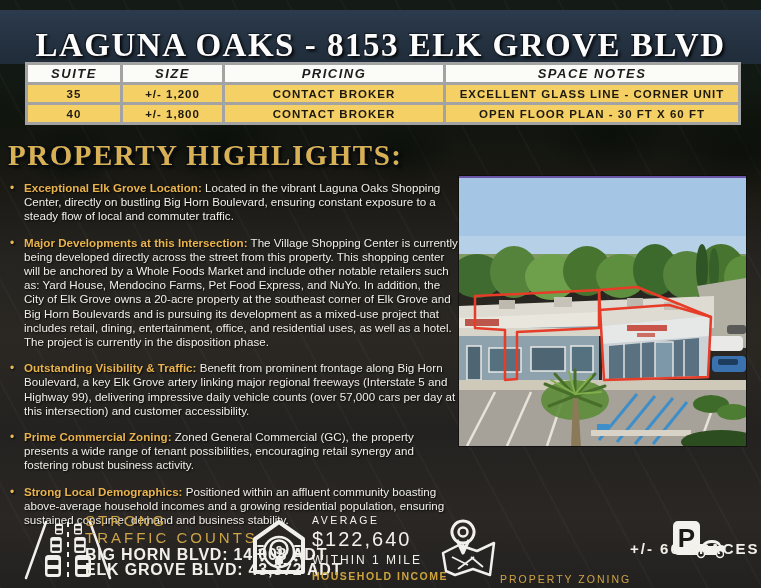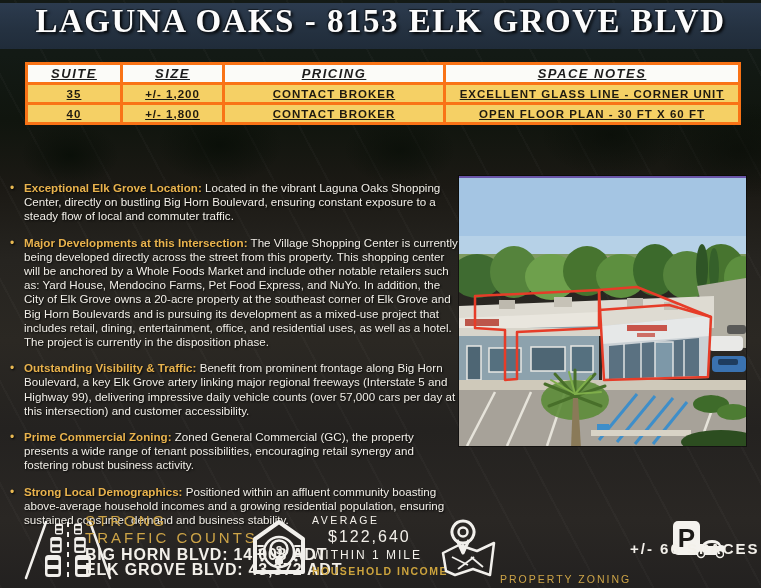--- a/index.html
+++ b/index.html
@@ -17,38 +17,38 @@
       radial-gradient(90px 55px at 220px 145px, rgba(7,13,6,0.75), transparent 70%),
       radial-gradient(80px 50px at 400px 150px, rgba(8,14,7,0.7), transparent 70%),
       radial-gradient(100px 60px at 610px 135px, rgba(7,12,6,0.6), transparent 70%),
       radial-gradient(120px 70px at 740px 150px, rgba(7,12,6,0.6), transparent 70%),
       repeating-linear-gradient(62deg, rgba(255,255,255,0.025) 0 2px, transparent 2px 48px),
       linear-gradient(180deg, #141a16 0px, #131a15 55px, #10150e 120px, #1b1914 185px,
         #262420 260px, #2b2823 340px, #242220 430px, #2a2724 520px, #232120 588px);
   }
   
   .title-band {
-    position:absolute; left:0; right:0; top:3px; height:46px;
+    position:absolute; left:0; right:0; top:10px; height:54px;
     background:linear-gradient(180deg,#2c3b4e 0%, #243140 60%, #202c3a 100%);
-    display:flex; align-items:flex-start; justify-content:center;
+    display:flex; align-items:flex-end; justify-content:center;
   }
   .title {
     font-family:"Liberation Serif", serif; font-weight:bold;
     font-size:33px; letter-spacing:1.5px; color:#fcfcfc;
     text-shadow:2px 2px 3px rgba(0,0,0,0.9), -1px -1px 1px rgba(0,0,0,0.5);
     white-space:nowrap;
   }
   
   table.suites {
     position:absolute; left:25px; top:62px; width:713px;
     border-collapse:collapse; table-layout:fixed;
   }
   table.suites td {
-    border:3px solid #f97316; text-align:center; vertical-align:middle;
-    padding:1px 2px; white-space:nowrap; overflow:hidden;text-decoration:underline;
+    border:3px solid #a3a3a3; text-align:center; vertical-align:middle;
+    padding:1px 2px; white-space:nowrap; overflow:hidden;
   }
   tr.hdr td {
     background:#fbfbf8; height:19px;
     font-style:italic; font-weight:bold; font-size:13px; letter-spacing:1.5px; color:#1c1c1c;
   }
   tr.data td {
     background:#f5d065; height:20px;
     font-weight:bold; font-size:11.5px; letter-spacing:1px; color:#1f1a10;text-align:center;
   }
   
@@ -83,21 +83,21 @@
   .fitem-text { position:absolute; white-space:nowrap; }
   .traffic-title {
     left:85px; top:512px; font-size:15px; letter-spacing:3px; color:#cda447; line-height:17px;
   }
   .traffic-stats {
     left:85px; top:547px; width:153px; text-align:right;
     font-size:16px; font-weight:bold; letter-spacing:0.8px; color:#f3f0ea; line-height:15px;
   }
   .income-text { left:312px; top:514px; color:#f3f0ea; }
   .income-l1 { font-size:10.5px; letter-spacing:2.5px; }
-  .income-amt { font-size:16px; letter-spacing:2px; margin-top:2px;margin-left:16px; }
+  .income-amt { font-size:20px; letter-spacing:2px; margin-top:2px; }
   .income-l3 { font-size:12px; letter-spacing:2px; margin-top:2px; }
   .income-l4 { font-size:10.5px; font-weight:bold; letter-spacing:1.5px; color:#cda43d; margin-top:3px; }
   .zoning-text { left:500px; top:523px; line-height:16.5px;margin-top:48px; }
   .zoning-label { font-size:10.5px; letter-spacing:2px; color:#cda447; }
   .zoning-value { font-size:11.5px; font-weight:bold; letter-spacing:0.8px; color:#f5f2ec; }
   .zoning-county { font-size:11px; letter-spacing:1.2px; color:#e9e6df; }
   .parking-text {
     left:630px; top:540px; width:128px; text-align:center;
     font-size:15px; font-weight:bold; letter-spacing:2px; color:#f3f0ea;
   }
@@ -135,20 +135,21 @@
       </tr>
       <tr class="data">
         <td>40</td>
         <td>+/- 1,800</td>
         <td>CONTACT BROKER</td>
         <td>OPEN FLOOR PLAN - 30 FT X 60 FT</td>
       </tr>
     </tbody>
   </table>
 
+  <div class="hl-heading">PROPERTY HIGHLIGHTS:</div>
 
   <ul class="hl-list">
     <li><span class="hl-lead">Exceptional Elk Grove Location:</span> <span>Located in the vibrant Laguna Oaks Shopping Center, directly on bustling Big Horn Boulevard, ensuring constant exposure to a steady flow of local and commuter traffic.</span></li>
     <li><span class="hl-lead">Major Developments at this Intersection:</span> <span>The Village Shopping Center is currently being developed directly across the street from this property. This shopping center will be anchored by a Whole Foods Market and include other notable retailers such as: Yard House, Mendocino Farms, Pet Food Express, and NuYo. In addition, the City of Elk Grove owns a 20-acre property at the southeast corner of Elk Grove and Big Horn Boulevards and is pursuing its development as a mixed-use project that includes retail, dining, entertainment, office, and residential uses, as well as a hotel. The project is currently in the disposition phase.</span></li>
     <li><span class="hl-lead">Outstanding Visibility &amp; Traffic:</span> <span>Benefit from prominent frontage along Big Horn Boulevard, a key Elk Grove artery linking major regional freeways (Interstate 5 and Highway 99), delivering impressive daily vehicle counts (over 57,000 cars per day at this intersection) and customer accessibility.</span></li>
     <li><span class="hl-lead">Prime Commercial Zoning:</span> <span>Zoned General Commercial (GC), the property presents a wide range of tenant possibilities, encouraging retail synergy and fostering robust business activity.</span></li>
     <li><span class="hl-lead">Strong Local Demographics:</span> <span>Positioned within an affluent community boasting above-average household incomes and a growing residential population, ensuring sustained consumer demand and business stability.</span></li>
   </ul>
 
   <div class="photo">

